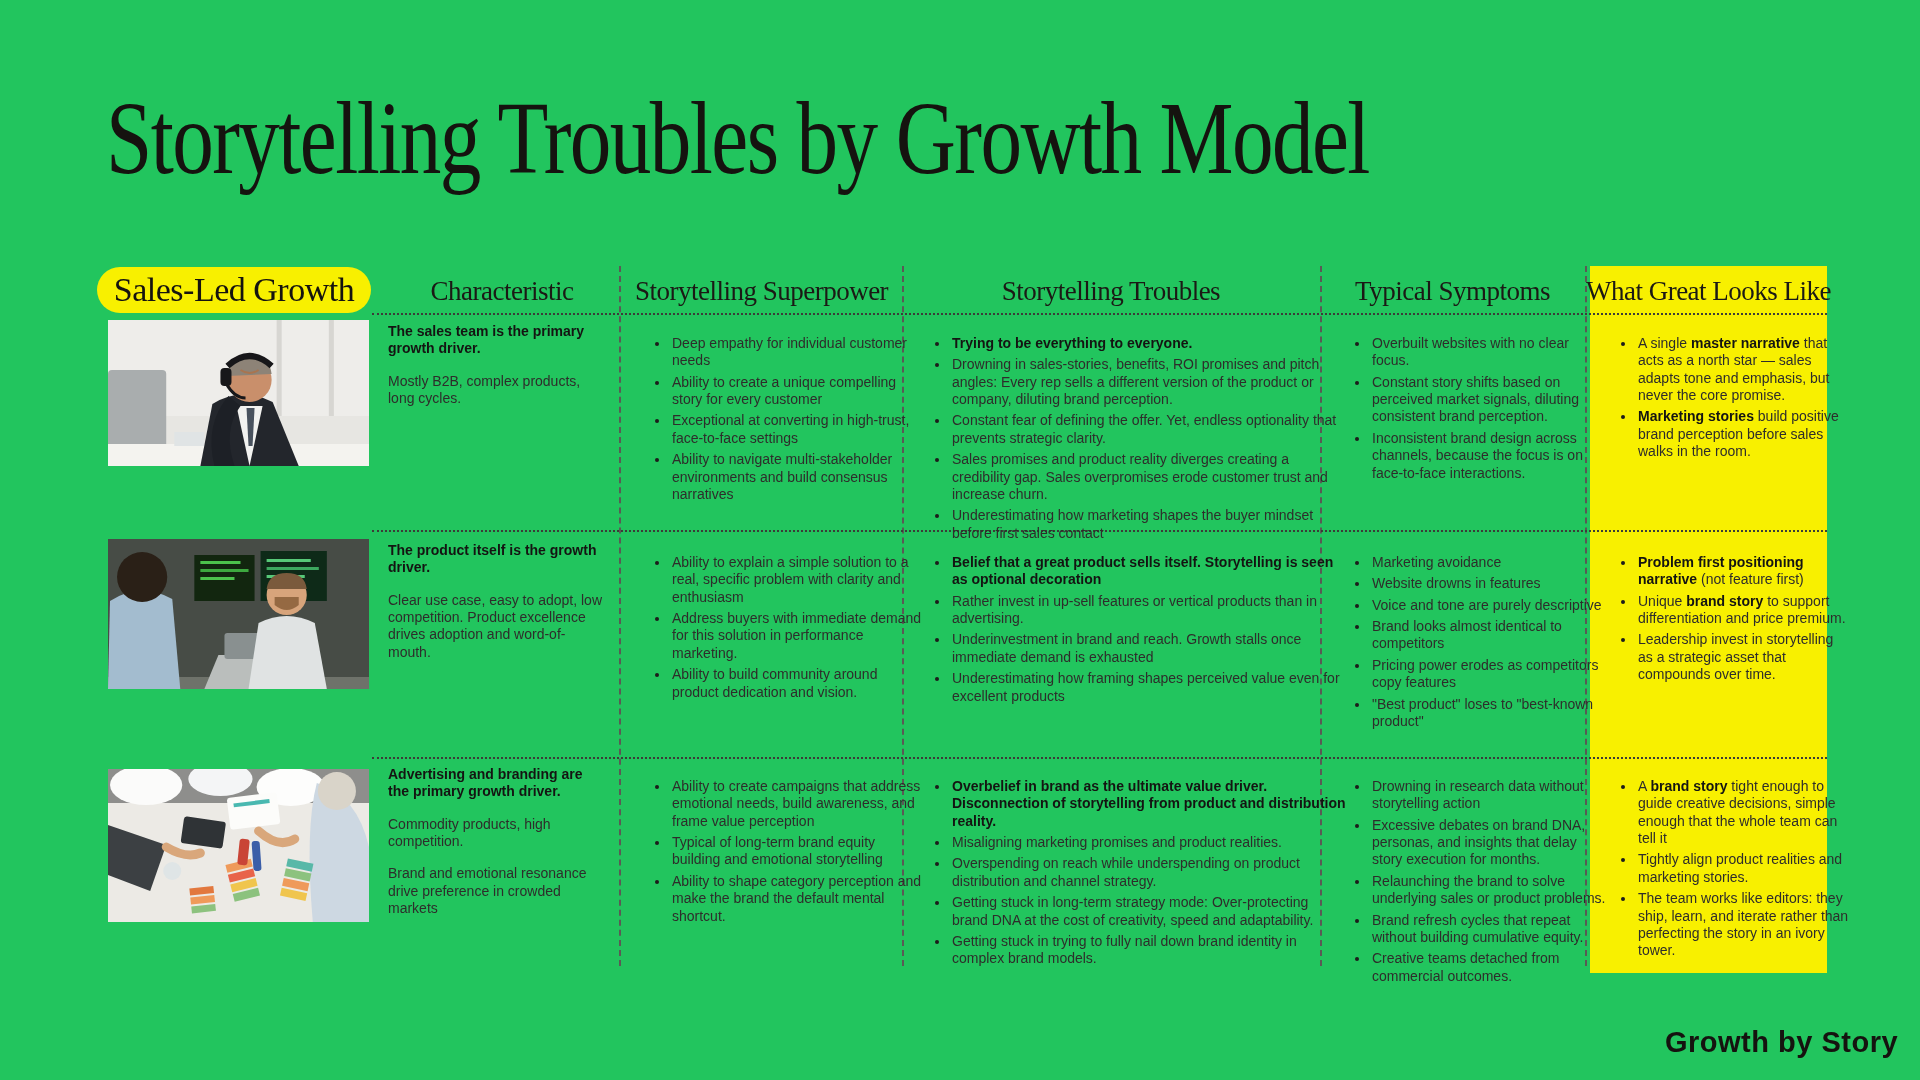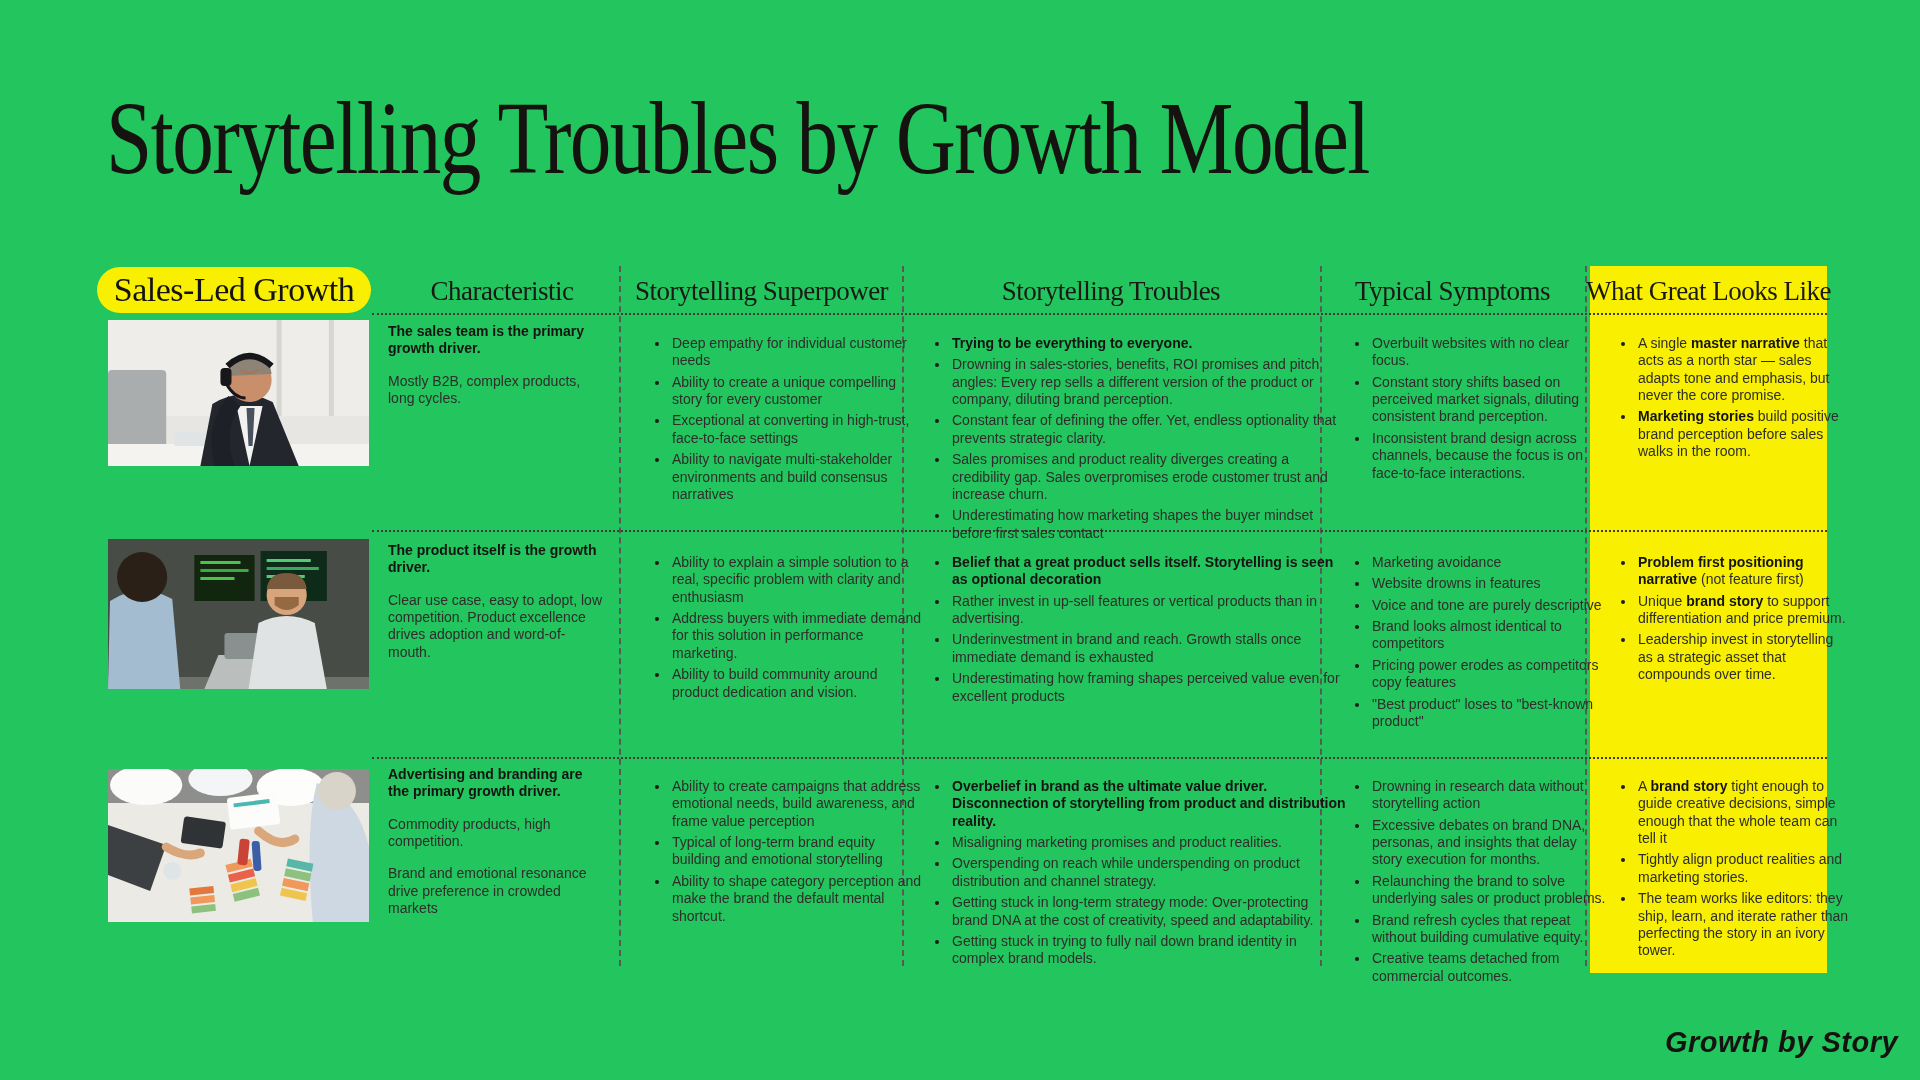--- a/index.html
+++ b/index.html
@@ -56,21 +56,21 @@
   .r1{top:323px}.r2{top:542px}.r3{top:766px}
   .cell p{margin:0 0 15px 0;}
   .cell p strong{color:#141412;}
   ul.cell{margin:12px;padding-left:22px;list-style:disc;}
   ul.cell li{margin:0 0 4px 0;padding-left:2px;}
   ul.cell li::marker{color:#1c1c1a;font-size:13px;}
   strong{font-weight:700;color:#141412;}
   
   .logo{
     position:absolute;left:1665px;top:1026px;font-size:29px;font-weight:800;color:#15130f;
-    font-family:"Liberation Sans",sans-serif;letter-spacing:0.5px;white-space:nowrap;font-style:italic;
+    font-family:"Liberation Sans",sans-serif;letter-spacing:0.5px;white-space:nowrap;
   }
 </style>
 </head>
 <body>
 
 <div id="poster">
 
   <div class="title">Storytelling Troubles by Growth Model</div>
 
   <div class="yellow-strip"></div>

